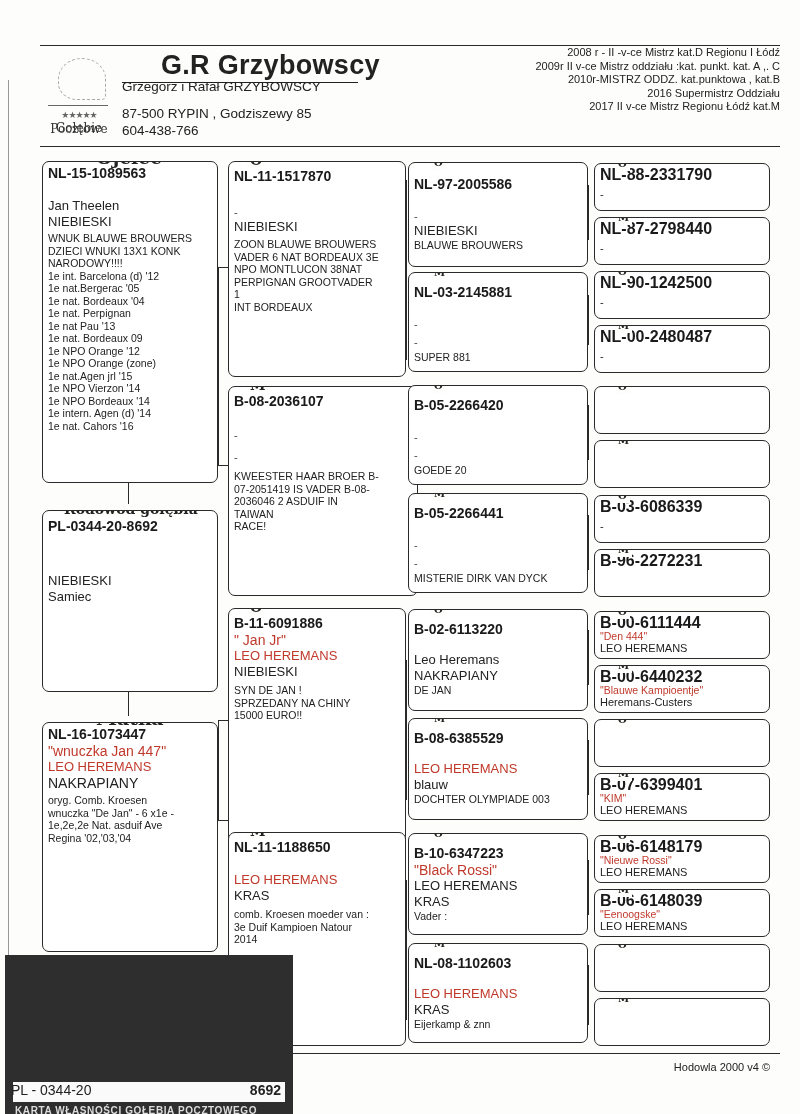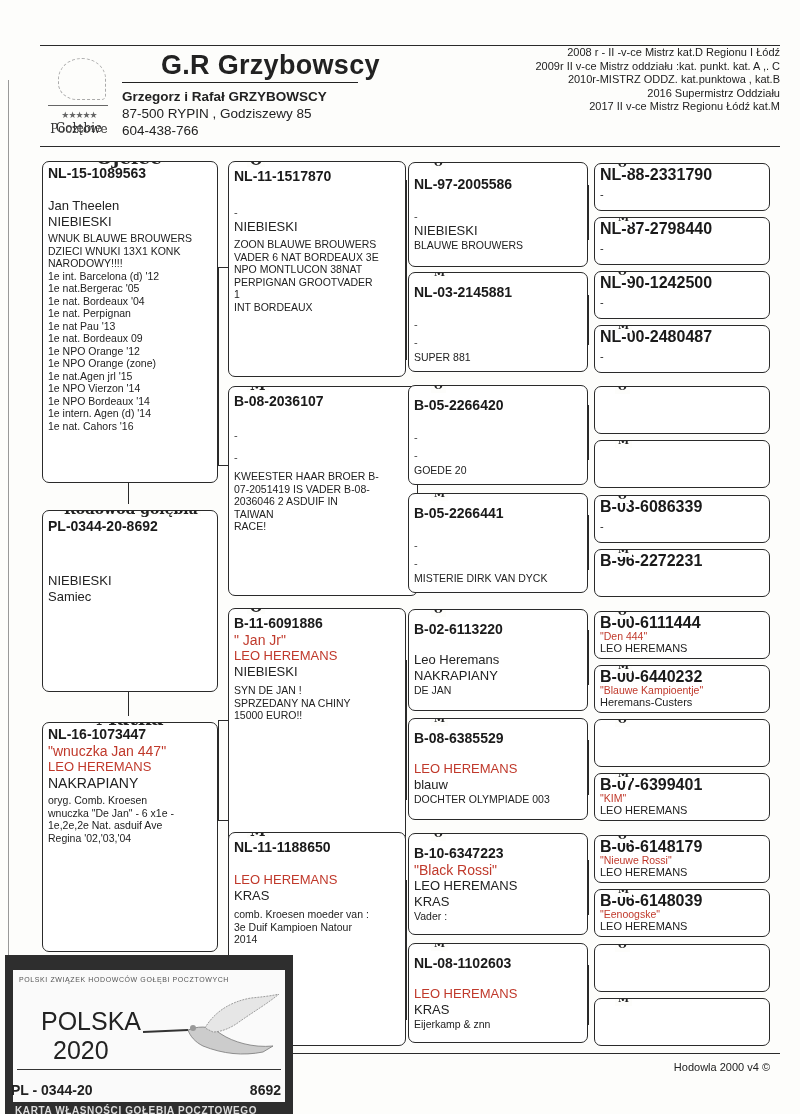--- a/index.html
+++ b/index.html
@@ -53,21 +53,21 @@
   .stamp {
     position:absolute; left:5px; top:955px; width:288px; height:159px;
     background:#2e2e2e; box-sizing:border-box; padding:15px 8px 0 8px;
   }
   .stamp-inner { position:relative; background:#fafafa; width:100%; height:113px; }
   .stamp-union { position:absolute; left:6px; top:6px; font-size:7px; letter-spacing:0.6px; color:#555; }
   .stamp-country { position:absolute; left:28px; top:37px; font-size:25px; color:#222; }
   .stamp-year { position:absolute; left:40px; top:66px; font-size:25px; color:#222; }
   .stamp-bird { position:absolute; left:130px; top:24px; width:140px; height:66px; }
   .stamp-rule { position:absolute; left:4px; right:4px; top:99px; border-top:1.5px solid #333; }
-  .stamp-id { position:absolute; left:6px; top:127px; font-size:14px; color:#222; font-weight:bold; }
+  .stamp-id { position:absolute; left:6px; top:127px; font-size:14px; color:#222; font-weight:normal; }
   .stamp-num { position:absolute; right:12px; top:127px; font-size:14px; color:#222; font-weight:bold; }
   .stamp-row { position:absolute; left:8px; right:8px; top:127px; height:20px; background:#fafafa; }
   .stamp-footer { position:absolute; left:10px; top:150px; font-size:10px; font-weight:bold; color:#ddd; letter-spacing:0.6px; white-space:nowrap; }
 
   .footer-text { position:absolute; right:30px; top:1061px; font-size:11px; color:#222; }
 </style>
 </head>
 <body>
 
 <div class="left-border"></div>
@@ -77,21 +77,21 @@
 
 <div class="logo">
   <div class="bird"></div>
   <div class="bar"></div>
   <div class="stars">★★★★★</div>
   <div class="t1">Gołębie</div>
   <div class="t2">Pocztowe</div>
 </div>
 <div class="brand-title">G.R Grzybowscy</div>
 <div class="brand-underline"></div>
-<div class="brand-line" style="top:89px;font-weight:bold;">Grzegorz i Rafał GRZYBOWSCY</div>
+<div class="brand-line" style="top:79px;">Grzegorz i Rafał GRZYBOWSCY</div>
 <div class="brand-line" style="top:106px;">87-500 RYPIN , Godziszewy 85</div>
 <div class="brand-line" style="top:123px;">604-438-766</div>
 
 <div class="achievements">
   <div>2008 r - II -v-ce Mistrz kat.D   Regionu I Łódź</div>
   <div>2009r  II v-ce Mistrz oddziału :kat. punkt. kat. A ,. C</div>
   <div>2010r-MISTRZ ODDZ. kat.punktowa , kat.B</div>
   <div>2016 Supermistrz Oddziału</div>
   <div>2017 II v-ce Mistrz Regionu Łódź kat.M</div>
 </div>
@@ -359,31 +359,19 @@
   <div class="owner-sm"></div>
 </div>
 <div class="box" style="left:594px; top:998px; width:176px; height:48px;">
   <span class="box-label lbl-sm" style="left:20px;">M</span>
   <div class="ring-sm"></div>
   <div class="nick-sm"></div>
   <div class="owner-sm"></div>
 </div>
 
 <div class="stamp">
-  <div class="stamp-inner">
-    <div class="stamp-union">POLSKI ZWIĄZEK HODOWCÓW GOŁĘBI POCZTOWYCH</div>
-    <div class="stamp-country">POLSKA</div>
-    <div class="stamp-year">2020</div>
-    <svg class="stamp-bird" viewBox="0 0 140 66">
-      <line x1="0" y1="38" x2="45" y2="36" stroke="#333" stroke-width="2"></line>
-      <path d="M45 36 C60 30 70 34 78 40 C90 48 110 54 130 52 L120 58 C100 62 80 60 60 52 C52 48 47 42 45 36 Z" fill="#ccc" stroke="#777" stroke-width="0.8"></path>
-      <path d="M62 34 C70 20 85 8 108 4 C118 3 128 2 136 0 C124 10 110 18 96 28 C88 34 78 38 70 38 Z" fill="#e6e6e6" stroke="#888" stroke-width="0.8" stroke-dasharray="2,1"></path>
-      <circle cx="50" cy="34" r="3" fill="#999"></circle>
-    </svg>
-    <div class="stamp-rule"></div>
-  </div>
   <div class="stamp-row"></div>
   <div class="stamp-id">PL - 0344-20</div>
   <div class="stamp-num">8692</div>
   <div class="stamp-footer">KARTA WŁASNOŚCI GOŁĘBIA POCZTOWEGO</div>
 </div>
 
 <div class="footer-text">Hodowla 2000 v4 ©</div>
 
 </body></html>

